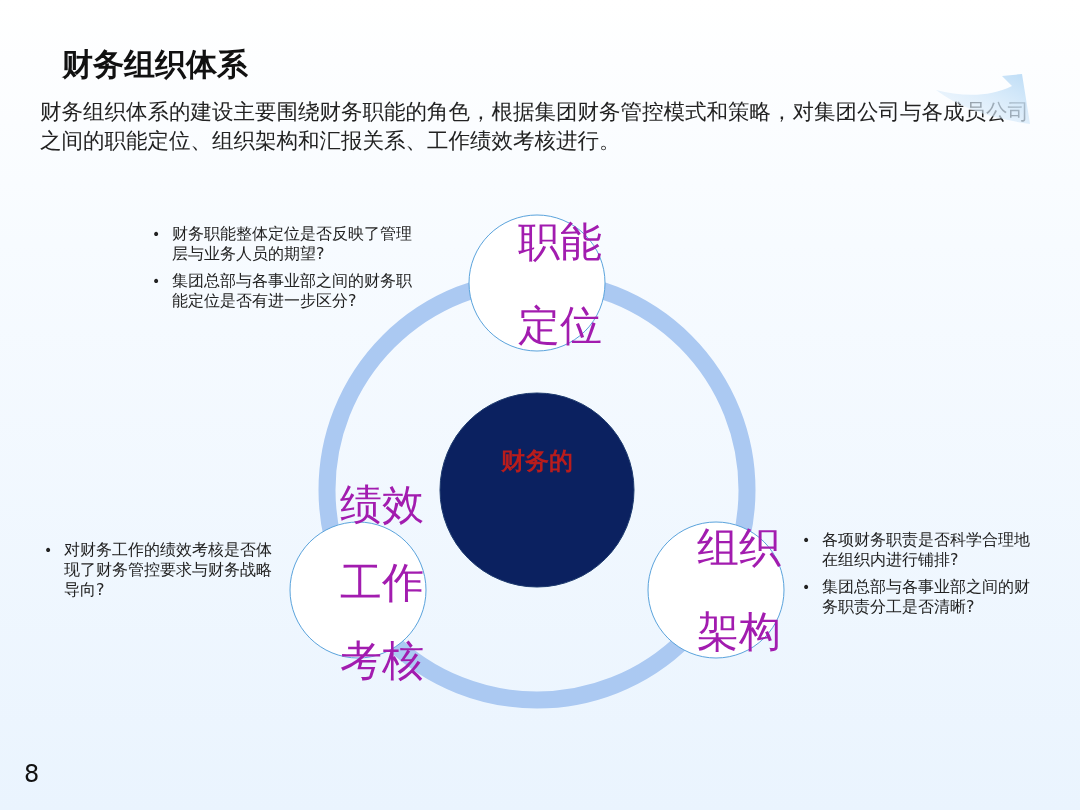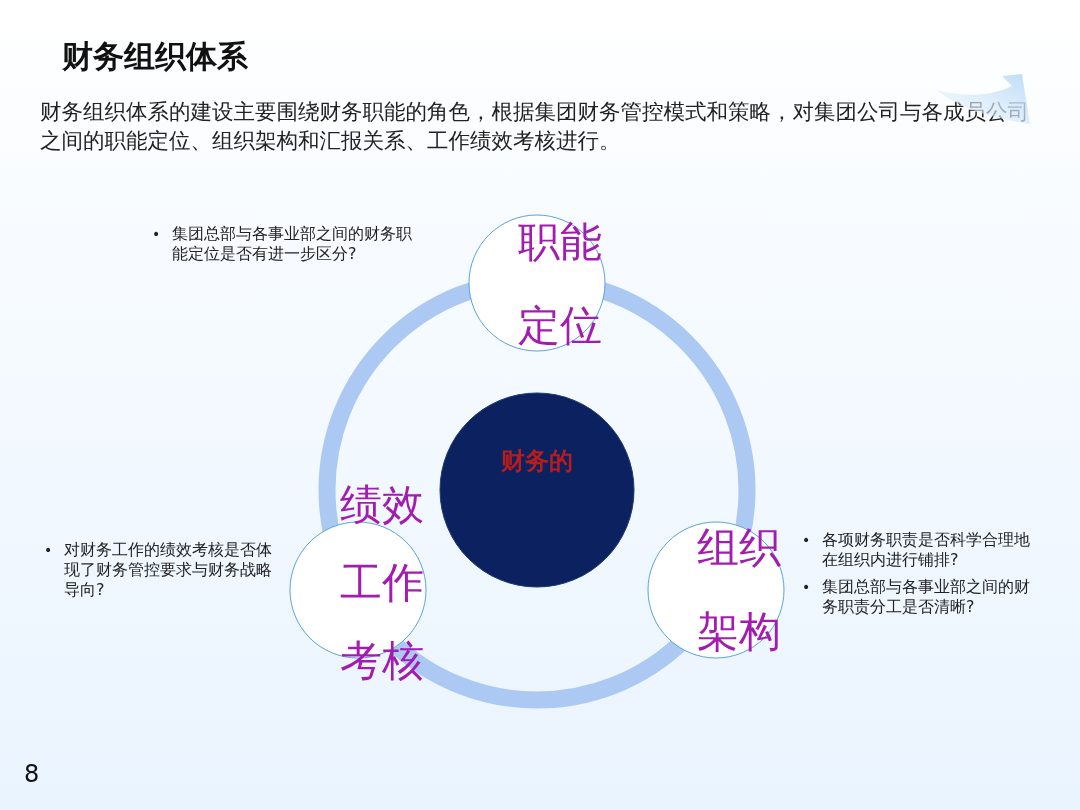--- a/index.html
+++ b/index.html
@@ -3,21 +3,21 @@
 <meta charset="utf-8">
 <style>
   html, body { margin:0; padding:0; }
   body {
     width:1080px; height:810px; position:relative; overflow:hidden;
     background: linear-gradient(180deg, #ffffff 0%, #f7fbff 30%, #eaf4fe 100%);
     font-family: "DejaVu Sans", "Liberation Sans", sans-serif;
     color:#111;
   }
   .title {
-    position:absolute; left:62px; top:36px;
+    position:absolute; left:62px; top:44px;
     font-size:31px; font-weight:bold; letter-spacing:0px; color:#111;
   }
   .intro {
     position:absolute; left:40px; top:97px; width:1010px;
     font-size:21.5px; line-height:29px; color:#222;
   }
   .arrow-deco { position:absolute; left:930px; top:68px; }
   .diagram { position:absolute; left:0; top:0; }
   .node-label {
     position:absolute; font-size:42px; line-height:84px; color:#a21caf;
@@ -71,20 +71,21 @@
   <div>架构</div>
 </div>
 
 <div class="node-label" style="left:294px; top:466px; line-height:78px;">
   <div>绩效</div>
   <div>工作</div>
   <div>考核</div>
 </div>
 
 <ul class="bullets" style="left:150px; top:224px; width:262px;">
+  <li>财务职能整体定位是否反映了管理层与业务人员的期望?</li>
   <li>集团总部与各事业部之间的财务职能定位是否有进一步区分?</li>
 </ul>
 
 <ul class="bullets" style="left:42px; top:540px; width:244px;">
   <li>对财务工作的绩效考核是否体现了财务管控要求与财务战略导向?</li>
 </ul>
 
 <ul class="bullets" style="left:800px; top:530px; width:232px;">
   <li>各项财务职责是否科学合理地在组织内进行铺排?</li>
   <li>集团总部与各事业部之间的财务职责分工是否清晰?</li>

